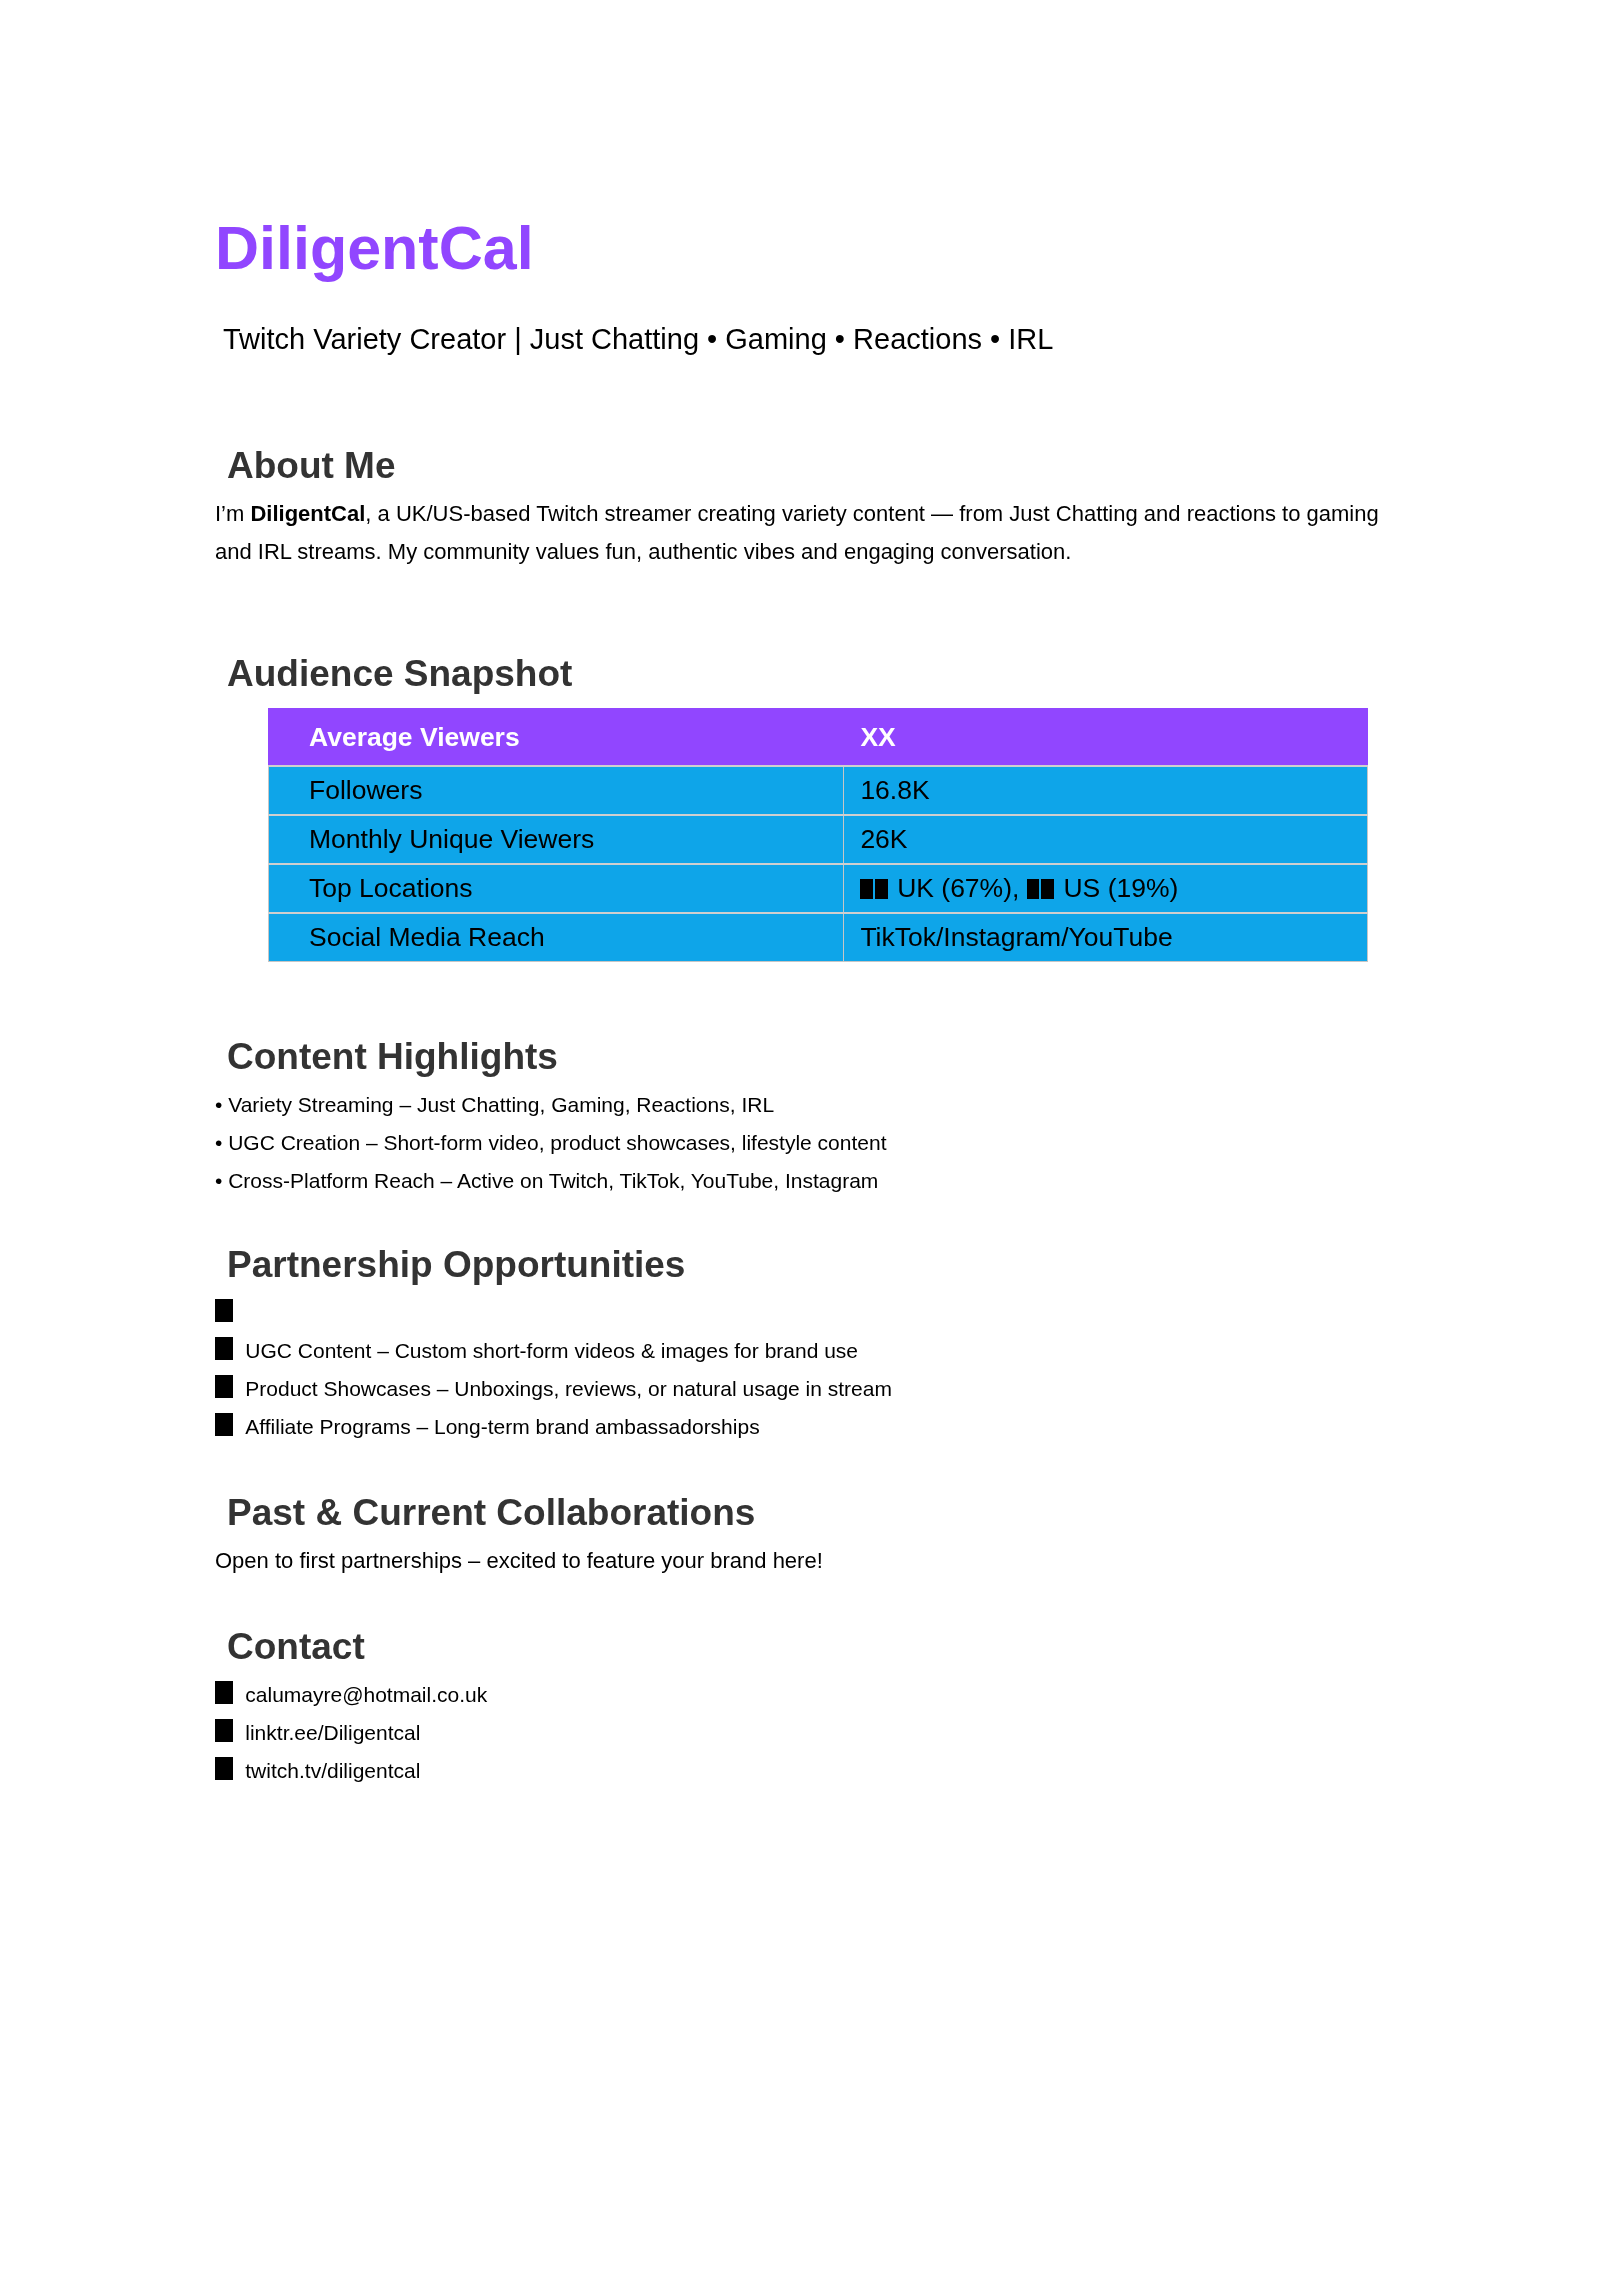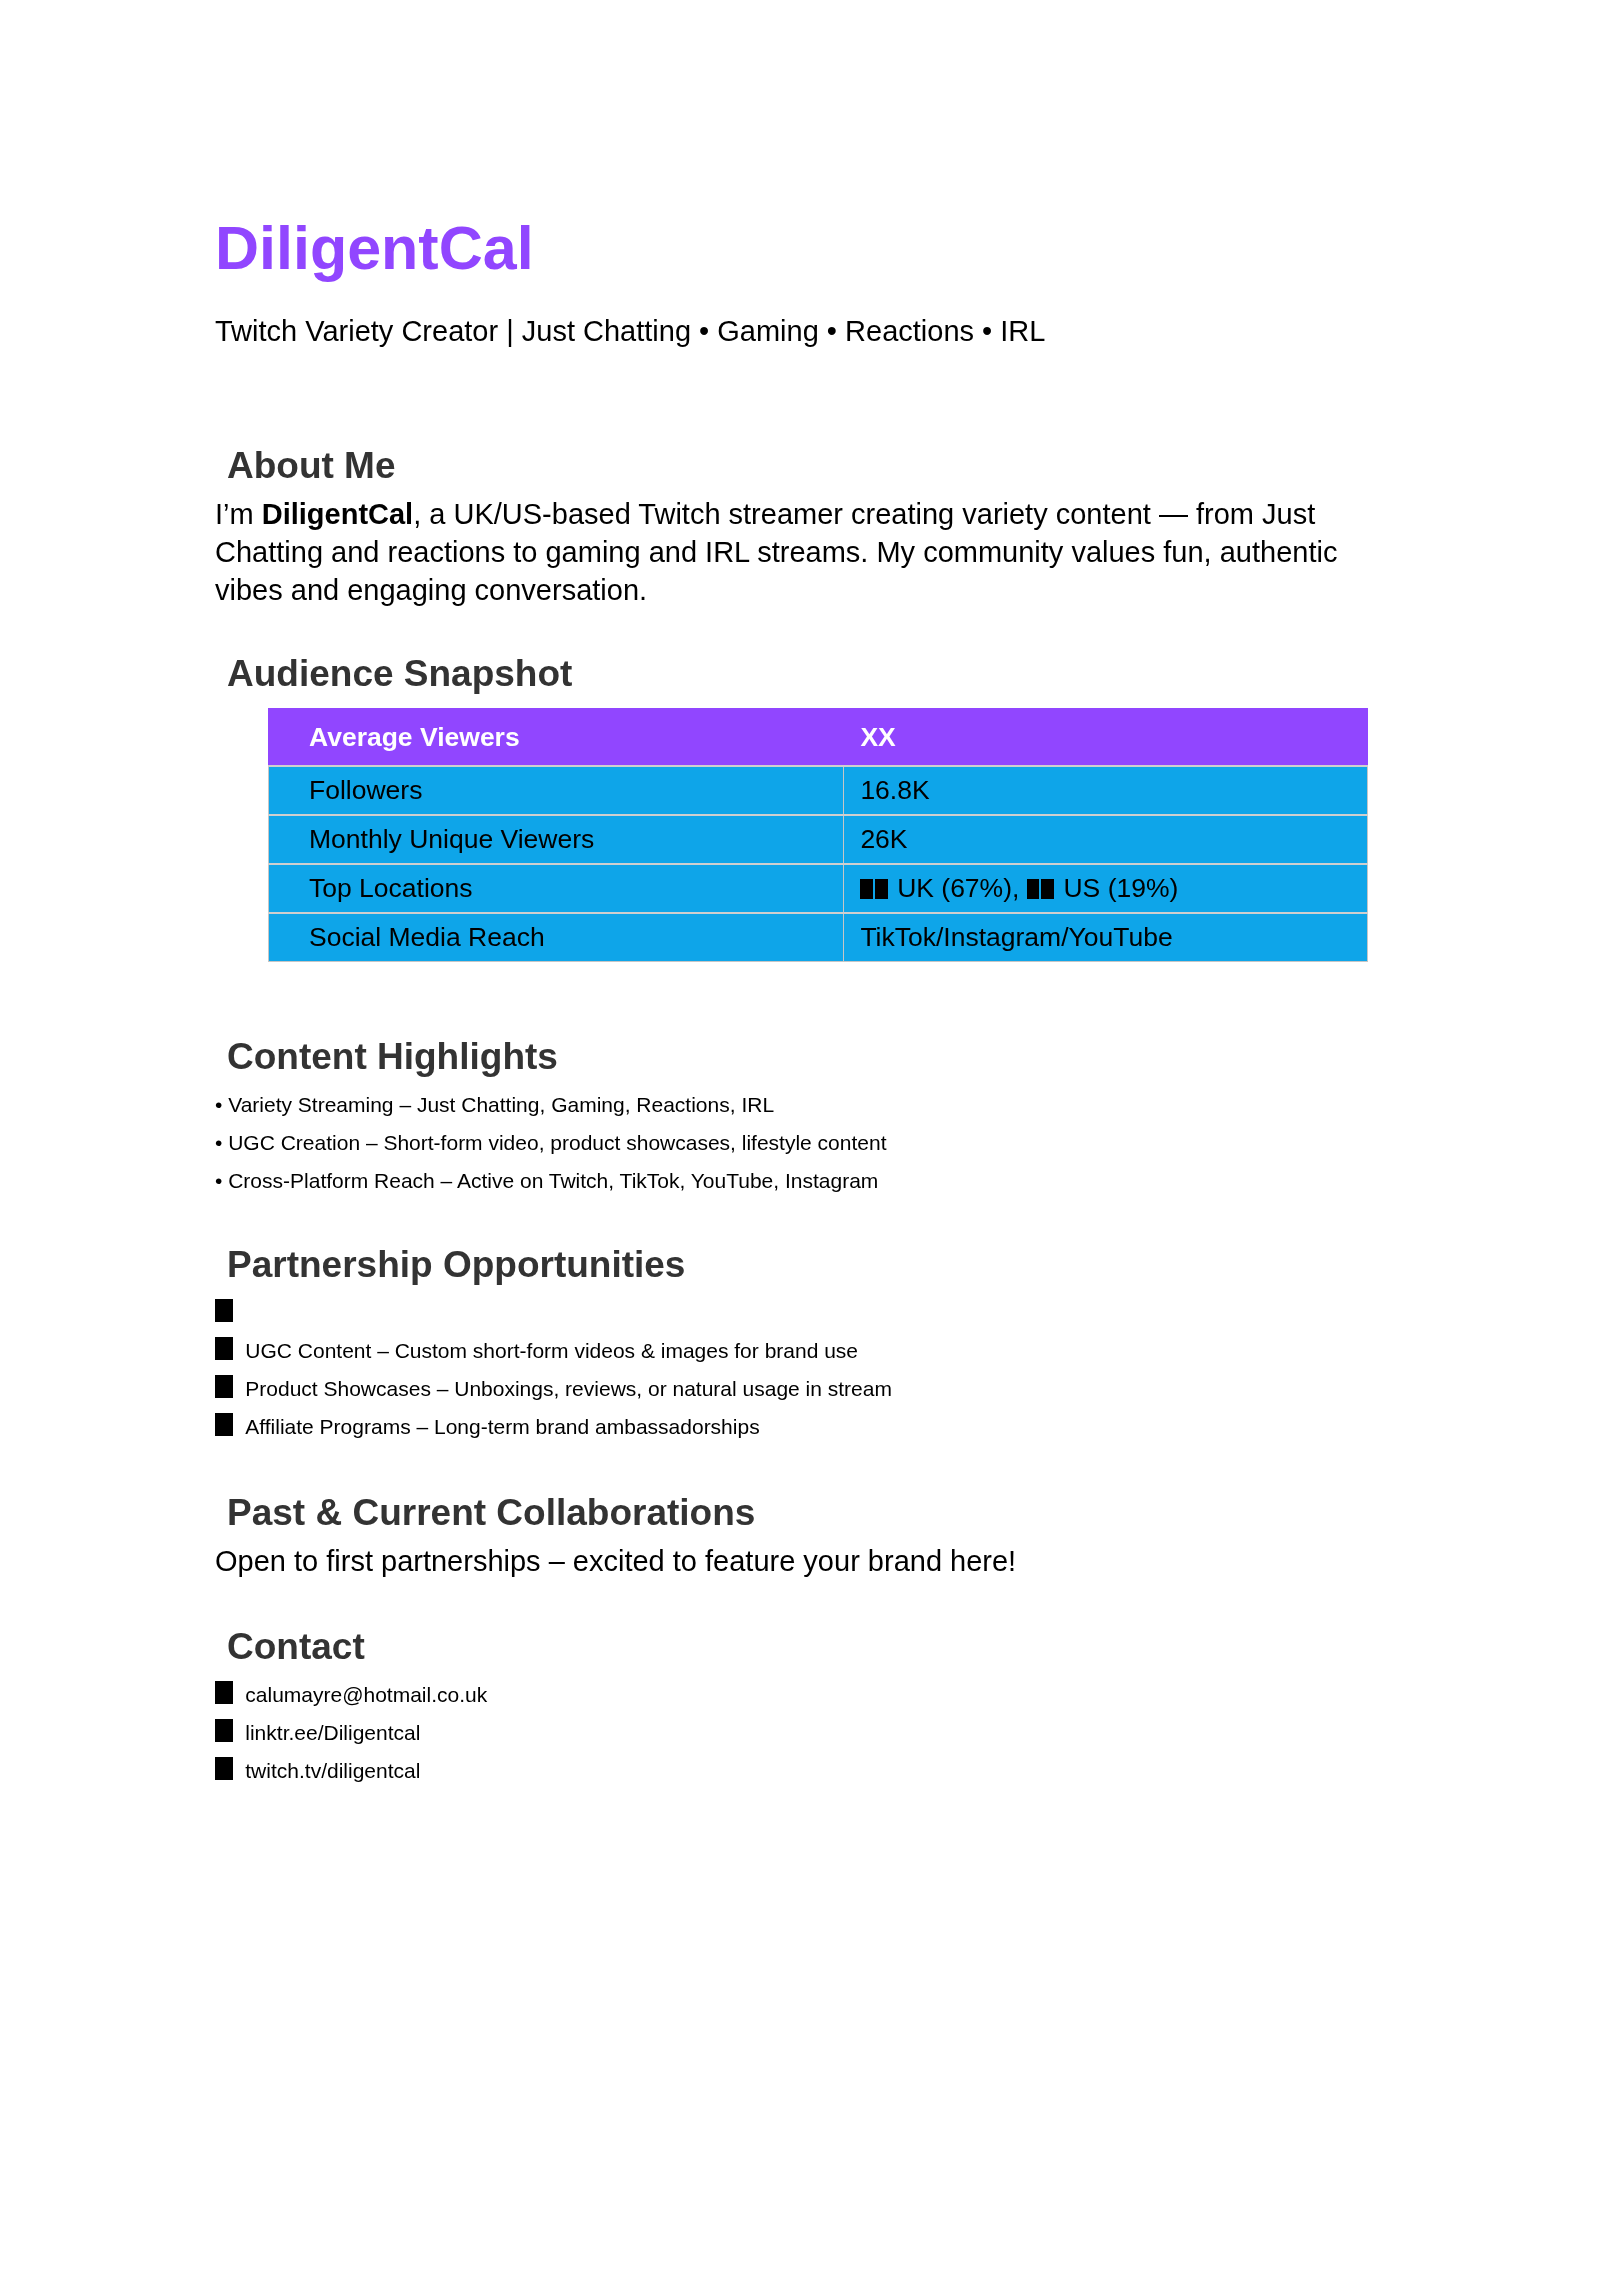--- a/index.html
+++ b/index.html
@@ -6,30 +6,30 @@
     body {
       width: 1621px; height: 2293px; position: relative; overflow: hidden;
       font-family: "Liberation Sans", sans-serif; color: #000;
     }
     .page { position: absolute; left: 215px; top: 0; width: 1196px; }
     .title {
       position: absolute; top: 218px; left: 0; margin: 0;
       font-size: 61px; font-weight: bold; line-height: 1; color: #9146ff;
     }
     .tagline {
-      position: absolute; top: 314px; left: 0; margin: 0;
+      position: absolute; top: 314px; left: 0; margin: 8px;
       font-size: 29px; line-height: 1.2; color: #000;
     }
     .h2 {
       position: absolute; left: 0; margin: 12px;
       font-size: 37px; font-weight: bold; color: #333333; line-height: 1.1;
     }
     .para {
       position: absolute; left: 0; margin: 0; width: 1196px;
-      font-size: 29px; line-height: 38px; color: #000;
+      font-size: 22px; line-height: 38px; color: #000;
     }
     .para b { font-weight: bold; }
     .list { position: absolute; left: 0; margin: 0; padding: 0; list-style: none; }
     .list li { font-size: 21px; line-height: 38px; color: #000; white-space: nowrap; }
     .sq {
       display: inline-block; width: 17.6px; height: 23.5px; background: #000;
       margin-right: 12.7px; vertical-align: -2px;
     }
     table.snap {
       position: absolute; left: 53px; top: 708px; width: 1100px;

